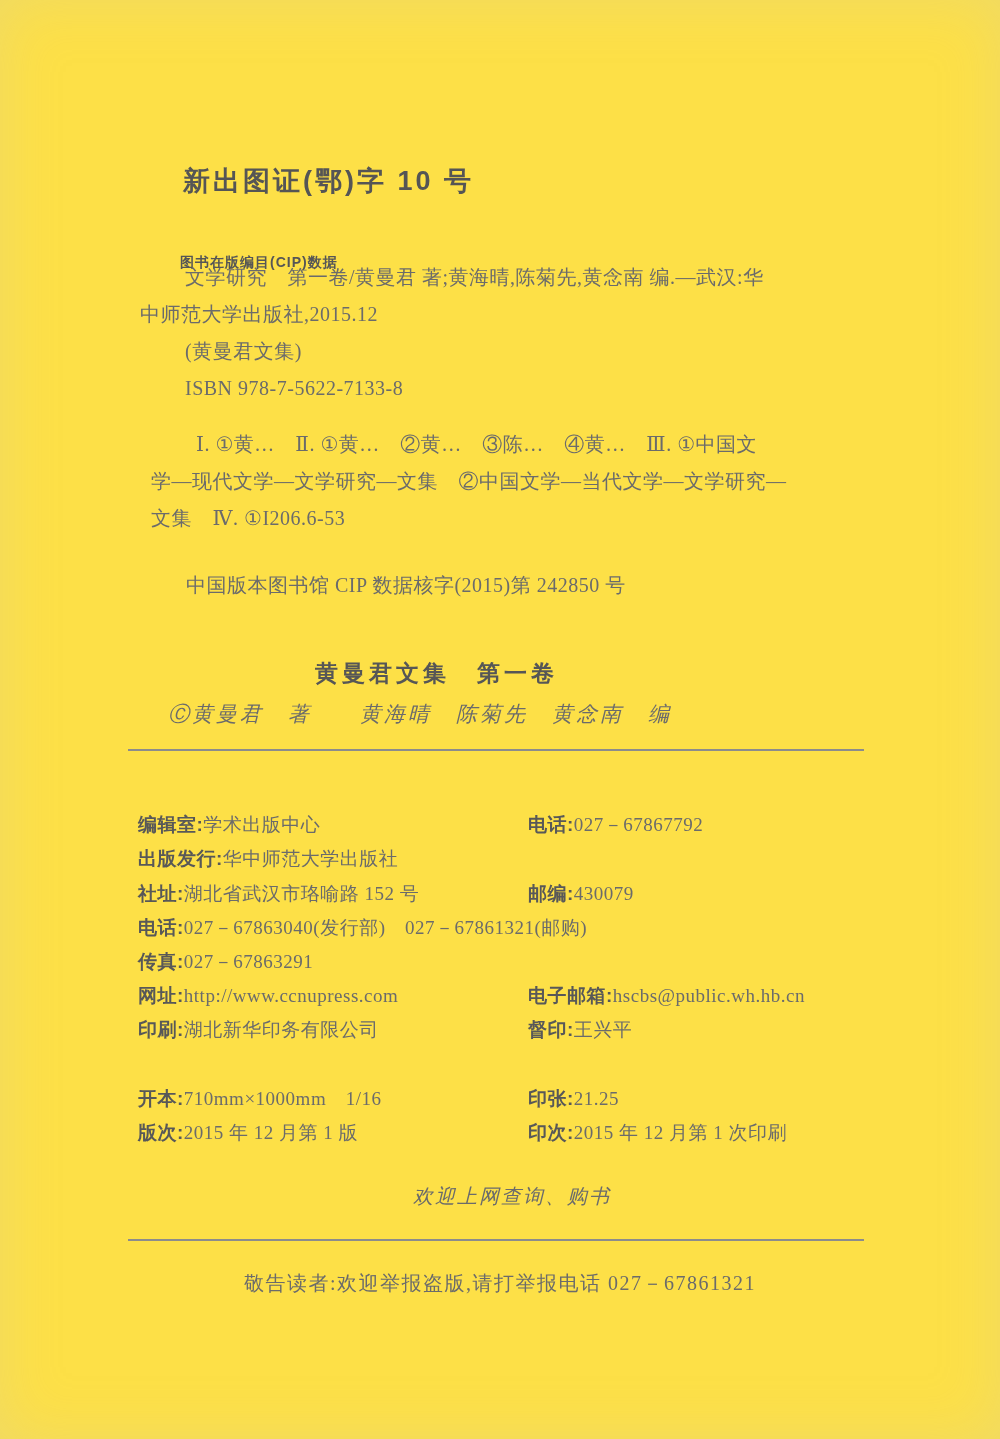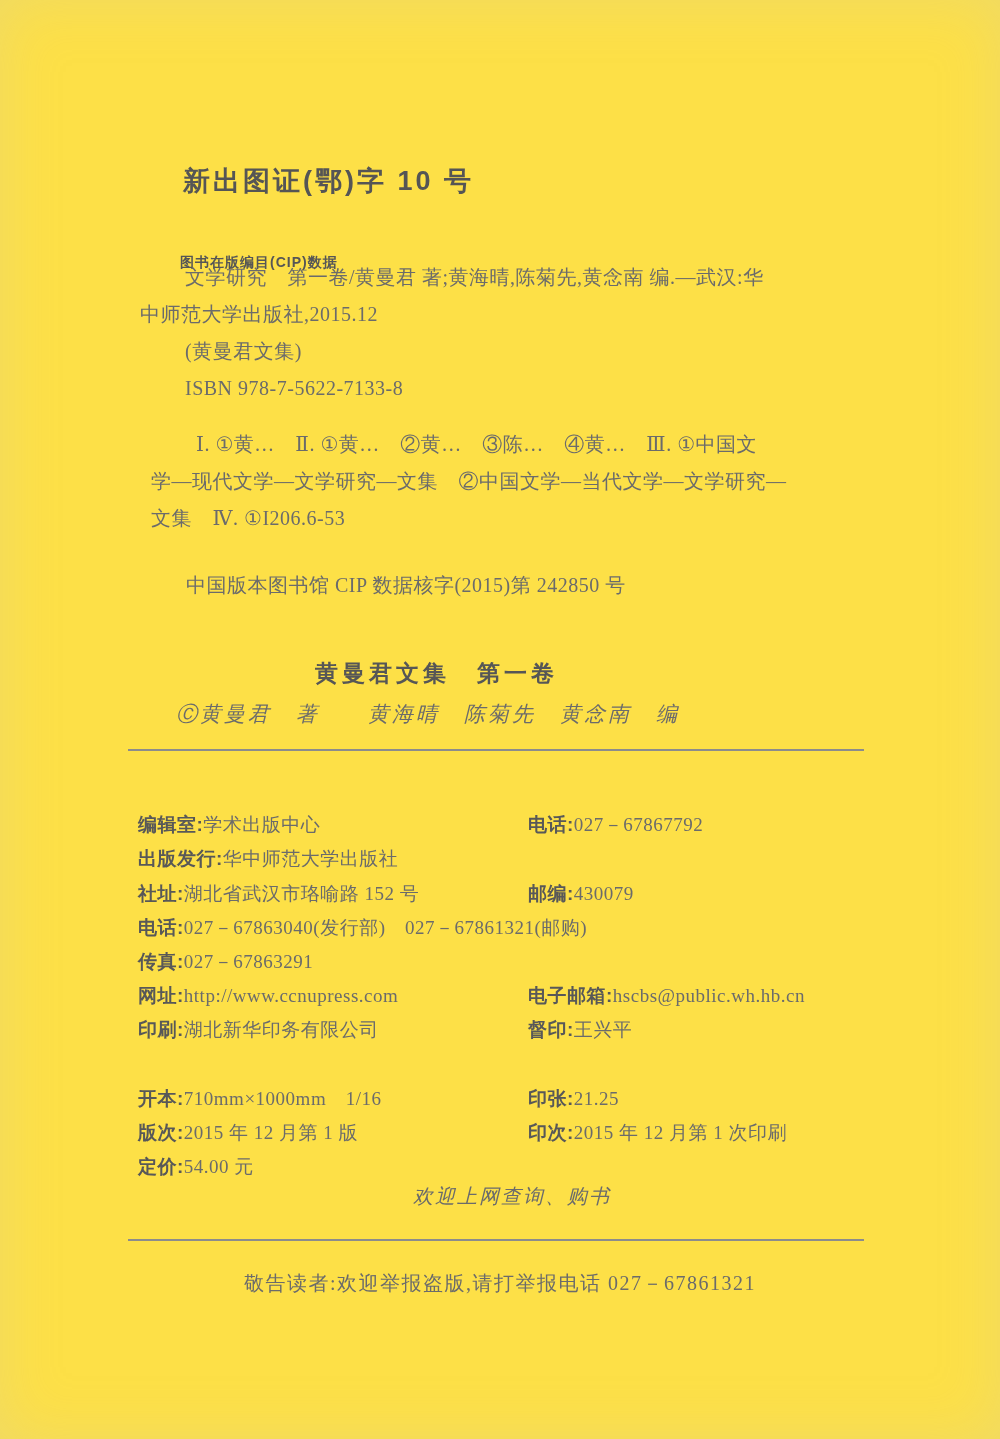--- a/index.html
+++ b/index.html
@@ -42,21 +42,21 @@
     left:186px;top:572px;
     font-size:20px;color:#6b6b6b;letter-spacing:0.5px;
   }
   .book-title{
     left:0;top:658px;width:873px;text-align:center;
     font-size:23px;font-weight:bold;color:#565656;
     letter-spacing:4px;
     font-family:"Liberation Sans","DejaVu Sans",sans-serif;
   }
   .byline{
-    left:8px;top:700px;width:840px;text-align:center;
+    left:0;top:700px;width:840px;text-align:center;
     font-size:21px;color:#6b6b6b;font-style:italic;
     letter-spacing:3px;
   }
   .rule{
     position:absolute;left:128px;width:736px;height:2px;
     background:#8c8c8c;
   }
   .rule-1{top:749px;}
   .rule-2{top:1239px;}
   .crow{
@@ -149,23 +149,20 @@
   <div class="crow" style="top:1086px">
     <span class="seg"><span class="lab">开本:</span><span class="val">710mm×1000mm　1/16</span></span>
     <span class="seg seg-b"><span class="lab">印张:</span><span class="val">21.25</span></span>
   </div>
 
   <div class="crow" style="top:1120px">
     <span class="seg"><span class="lab">版次:</span><span class="val">2015 年 12 月第 1 版</span></span>
     <span class="seg seg-b"><span class="lab">印次:</span><span class="val">2015 年 12 月第 1 次印刷</span></span>
   </div>
 
-  <div class="crow" style="top:1154px">
-    <span class="seg"><span class="lab">定价:</span><span class="val">54.00 元</span></span>
-  </div>
 
   <div class="abs welcome">欢迎上网查询、购书</div>
 
   <div class="rule rule-2"></div>
 
   <div class="abs notice">敬告读者:欢迎举报盗版,请打举报电话 027－67861321</div>
 
 </div>
 
 </body></html>

